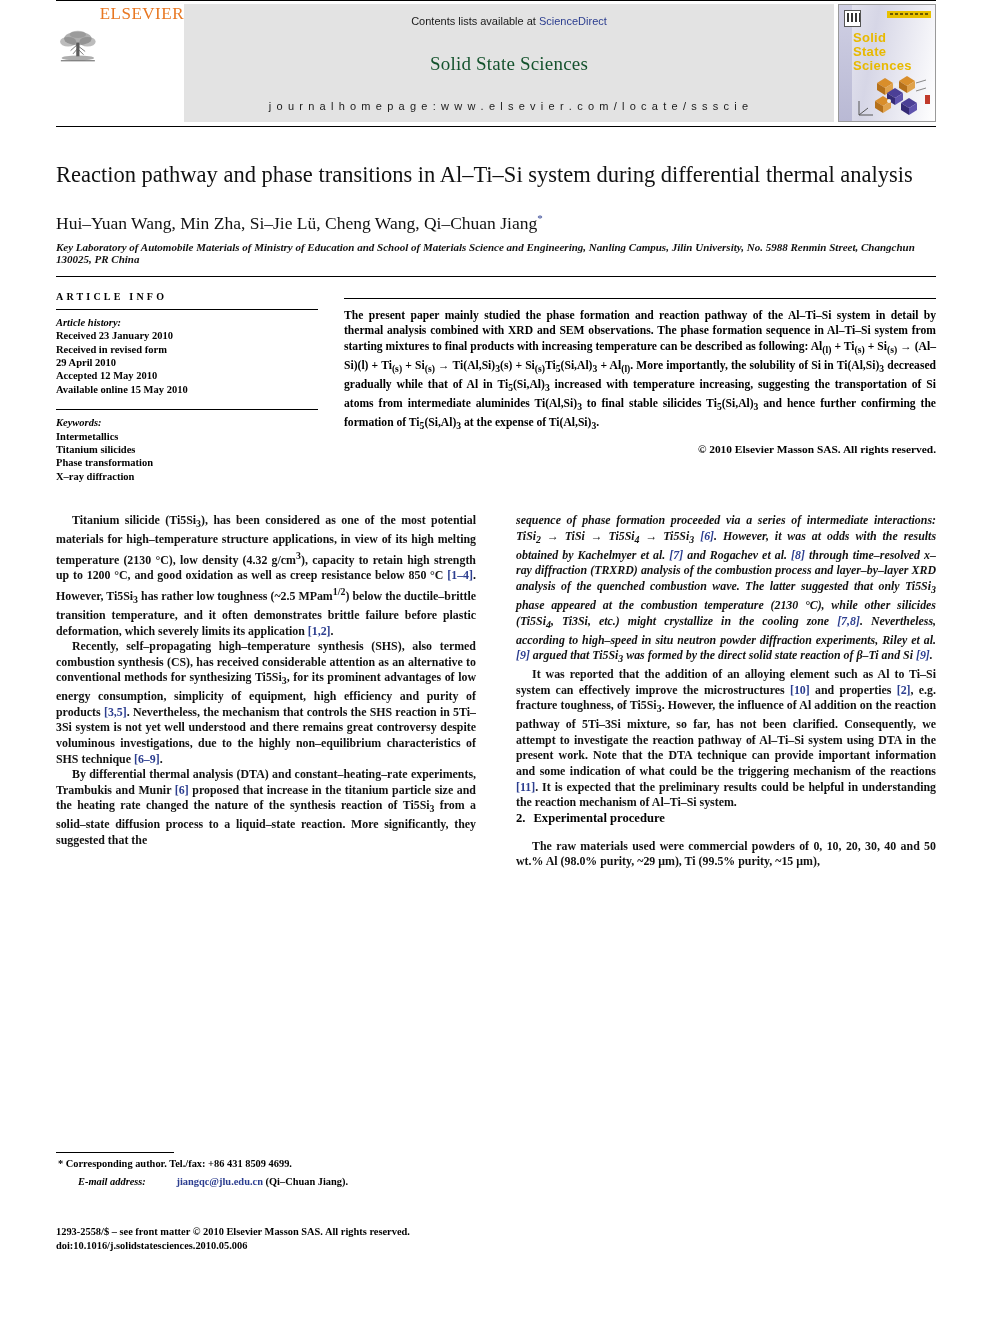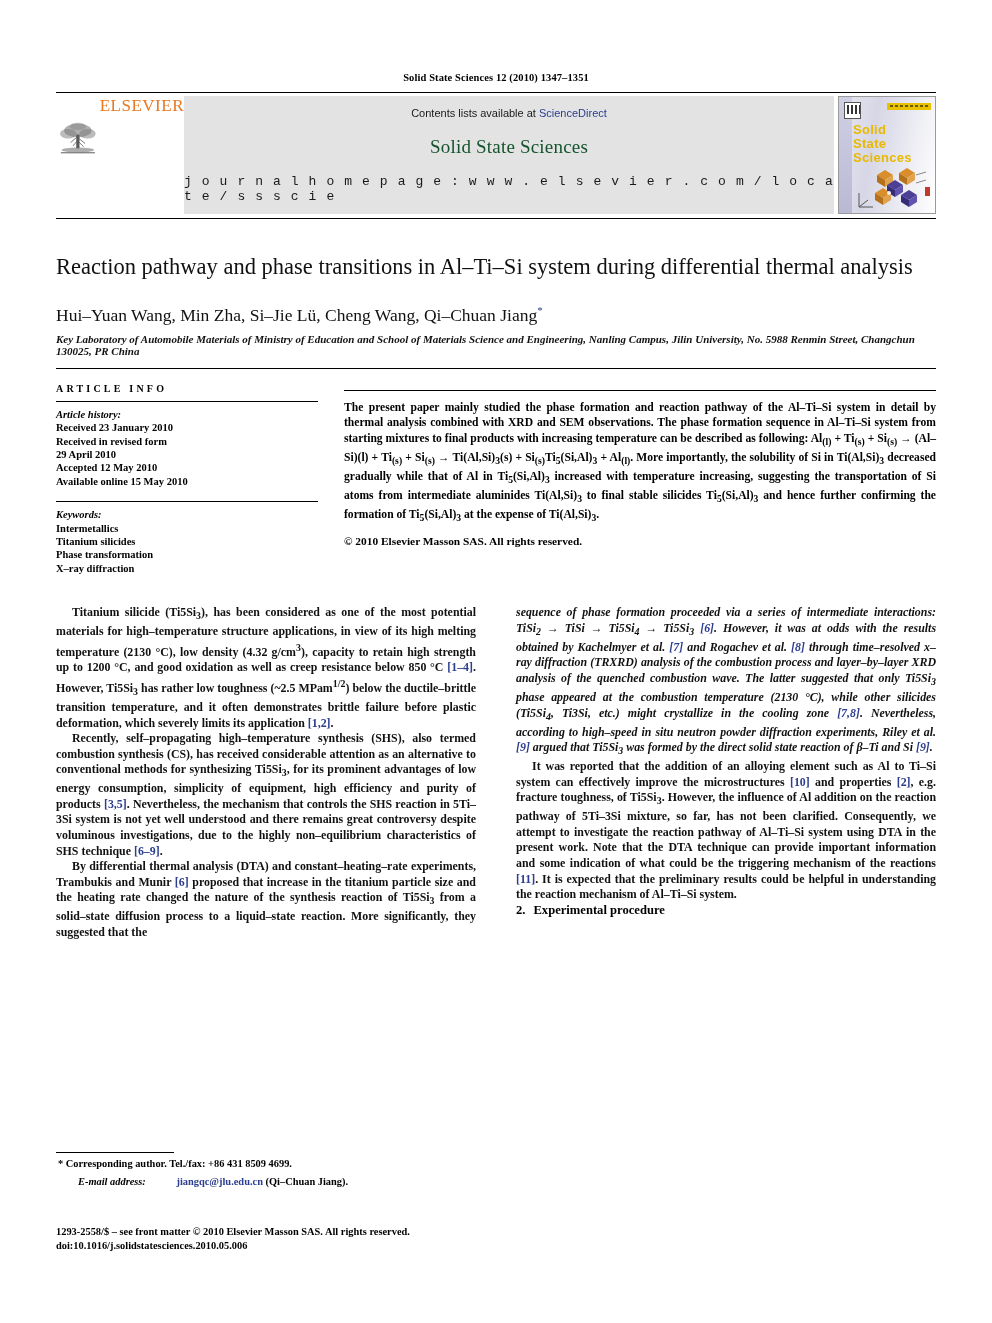--- a/index.html
+++ b/index.html
@@ -67,22 +67,22 @@
     color: #1a1a1a;
   }
   .contents-line a { color: #2b3d8f; text-decoration: none; }
   .journal-title {
     font-family: "Liberation Serif", serif;
     font-size: 19px;
     color: #14532d;
     letter-spacing: .2px;
   }
   .homepage-line {
-    font-family: Liberation Mono, monospace;
-    font-size: 13px;
+    font-family: Liberation Sans, sans-serif;
+    font-size: 11px;
     letter-spacing: 1.1px;
     color: #1a1a1a;
   }
   .cover-thumb {
     width: 98px;
     flex: 0 0 98px;
     margin-left: 4px;
     border: 1px solid #9a9a9a;
     background: linear-gradient(100deg,#e9e9f2 0%, #d6d6e6 35%, #ffffff 100%);
     position: relative;
@@ -163,21 +163,21 @@
   .info-group .lbl { font-style: italic; }
   .kw-rule { border-top: 1.3px solid #000; margin-top: 13px; }
   .abstract-body {
     margin-top: 9px;
     font-size: 11.6px;
     line-height: 15.6px;
     text-align: justify;
     font-weight: bold;
     color: #000;
   }
-  .copyright { margin-top: 9px; font-size: 11.4px; font-weight: bold; }
+  .copyright { text-align: right; margin-top: 9px; font-size: 11.4px; font-weight: bold; }
 
   
   .body-cols { display: flex; margin-top: 30px; }
   .bcol { width: 420px; flex: 0 0 420px; }
   .bcol.right { margin-left: 40px; }
   h2.section {
     font-family: "Liberation Serif", serif;
     font-weight: bold;
     font-size: 12.6px;
     margin: 0 0 13px 0;
@@ -223,21 +223,20 @@
     font-size: 10.4px;
     line-height: 13.5px;
     font-weight: bold;
   }
 </style>
 </head>
 <body>
 
 <div class="page">
 
-  <div class="running-head">Solid State Sciences 12 (2010) 1347–1351</div>
   <div class="rule-top"></div>
 
   <div class="masthead">
 
     <div class="elsevier-logo">
       <svg class="tree-svg" width="108" height="86" viewBox="0 0 108 86">
         <g fill="#444">
           <ellipse cx="54" cy="22" rx="34" ry="17" fill="#6e6e6e" opacity=".55"></ellipse>
           <ellipse cx="30" cy="30" rx="20" ry="12" fill="#7a7a7a" opacity=".5"></ellipse>
           <ellipse cx="78" cy="30" rx="20" ry="12" fill="#7a7a7a" opacity=".5"></ellipse>
@@ -350,20 +349,21 @@
       <p class="body">Recently, self–propagating high–temperature synthesis (SHS), also termed combustion synthesis (CS), has received considerable attention as an alternative to conventional methods for synthesizing Ti5Si<sub>3</sub>, for its prominent advantages of low energy consumption, simplicity of equipment, high efficiency and purity of products <span class="ref">[3,5]</span>. Nevertheless, the mechanism that controls the SHS reaction in 5Ti–3Si system is not yet well understood and there remains great controversy despite voluminous investigations, due to the highly non–equilibrium characteristics of SHS technique <span class="ref">[6–9]</span>.</p>
       <p class="body">By differential thermal analysis (DTA) and constant–heating–rate experiments, Trambukis and Munir <span class="ref">[6]</span> proposed that increase in the titanium particle size and the heating rate changed the nature of the synthesis reaction of Ti5Si<sub>3</sub> from a solid–state diffusion process to a liquid–state reaction. More significantly, they suggested that the</p>
     </div>
 
     <div class="bcol right">
       <p class="body noind">sequence of phase formation proceeded via a series of intermediate interactions: TiSi<sub>2</sub> → TiSi → Ti5Si<sub>4</sub> → Ti5Si<sub>3</sub> <span class="ref">[6]</span>. However, it was at odds with the results obtained by Kachelmyer et al. <span class="ref">[7]</span> and Rogachev et al. <span class="ref">[8]</span> through time–resolved x–ray diffraction (TRXRD) analysis of the combustion process and layer–by–layer XRD analysis of the quenched combustion wave. The latter suggested that only Ti5Si<sub>3</sub> phase appeared at the combustion temperature (2130 °C), while other silicides (Ti5Si<sub>4</sub>, Ti3Si, etc.) might crystallize in the cooling zone <span class="ref">[7,8]</span>. Nevertheless, according to high–speed in situ neutron powder diffraction experiments, Riley et al. <span class="ref">[9]</span> argued that Ti5Si<sub>3</sub> was formed by the direct solid state reaction of β–Ti and Si <span class="ref">[9]</span>.</p>
       <p class="body">It was reported that the addition of an alloying element such as Al to Ti–Si system can effectively improve the microstructures <span class="ref">[10]</span> and properties <span class="ref">[2]</span>, e.g. fracture toughness, of Ti5Si<sub>3</sub>. However, the influence of Al addition on the reaction pathway of 5Ti–3Si mixture, so far, has not been clarified. Consequently, we attempt to investigate the reaction pathway of Al–Ti–Si system using DTA in the present work. Note that the DTA technique can provide important information and some indication of what could be the triggering mechanism of the reactions <span class="ref">[11]</span>. It is expected that the preliminary results could be helpful in understanding the reaction mechanism of Al–Ti–Si system.</p>
       <h2 class="section sp">
         <span class="num">2.</span><span>Experimental procedure</span>
       </h2>
+      <p class="body">The raw materials used were commercial powders of 0, 10, 20, 30, 40 and 50 wt.% Al (98.0% purity, ~29 μm), Ti (99.5% purity, ~15 μm),</p>
     </div>
   </div>
 
   <div class="footnote">
     <div class="fn-rule"></div>
     <div class="fn-line">* Corresponding author. Tel./fax: +86 431 8509 4699.</div>
     <div class="fn-line email"><span class="it">E-mail address:</span> <a href="#">jiangqc@jlu.edu.cn</a> <span>(Qi–Chuan Jiang).</span></div>
   </div>
 
   <div class="footer-legal">

